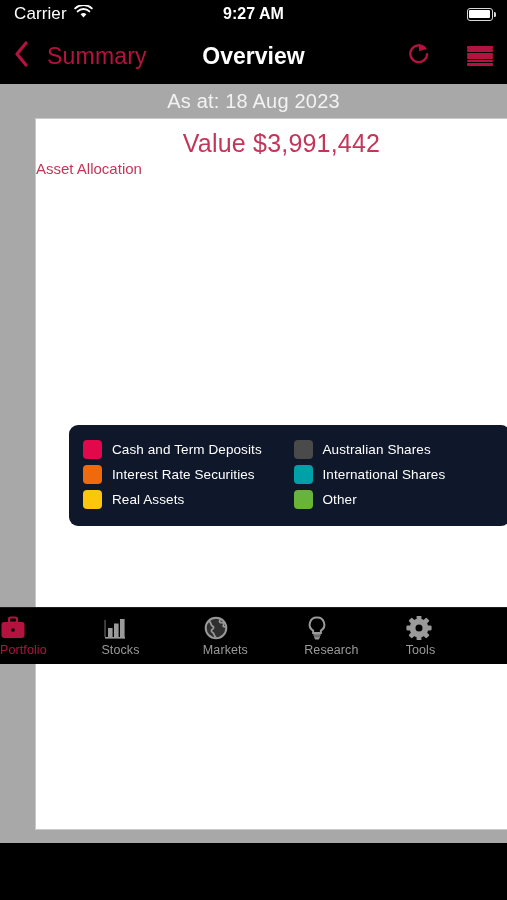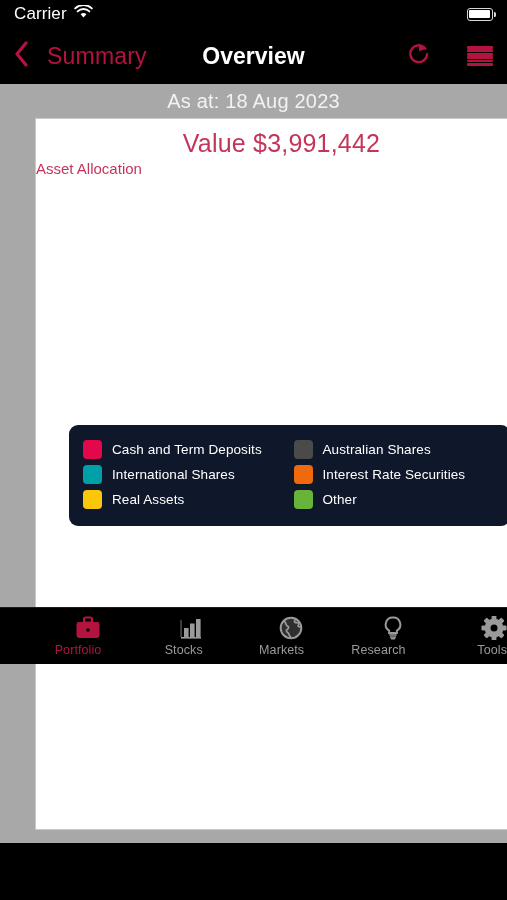--- a/index.html
+++ b/index.html
@@ -242,21 +242,21 @@
     width: 507px;
     height: 57px;
     background: #000000;
     border-top: 1px solid #1c1c1c;
     display: flex;
   }
   .tab {
     flex: 1;
     display: flex;
     flex-direction: column;
-    align-items: flex-end;
+    align-items: flex-start;
     justify-content: center;
     gap: 3px;
     cursor: pointer;
   }
   .tab-label {
     font-size: 12.5px;
     color: #9a9a9a;
     letter-spacing: .1px;
   }
   .tab.active .tab-label { color: #b4123f; }
@@ -271,20 +271,21 @@
     <div class="status-left">
       <span class="status-carrier">Carrier</span>
       <span class="wifi-icon">
         <svg width="19" height="14" viewBox="0 0 19 14">
           <path d="M9.5 12.6 L6.6 9.3 A4.6 4.6 0 0 1 12.4 9.3 Z" fill="#ffffff"></path>
           <path d="M3.6 6.4 A8.6 8.6 0 0 1 15.4 6.4" stroke="#ffffff" stroke-width="1.9" fill="none" stroke-linecap="round"></path>
           <path d="M1.2 3.4 A12.1 12.1 0 0 1 17.8 3.4" stroke="#ffffff" stroke-width="1.9" fill="none" stroke-linecap="round"></path>
         </svg>
       </span>
     </div>
+    <div class="status-center">9:27 AM</div>
     <div class="status-right">
       <div class="battery">
         <div class="battery-fill"></div>
       </div>
     </div>
   </div>
 
   <div class="nav-bar">
     <div class="nav-back">
       <span class="chev">
@@ -326,26 +327,26 @@
       <div class="legend" id="legend">
           <div class="legend-item">
             <span class="swatch" style="background: rgb(227, 7, 75);"></span>
             <span class="legend-label">Cash and Term Deposits</span>
           </div>
           <div class="legend-item">
             <span class="swatch" style="background: rgb(74, 74, 74);"></span>
             <span class="legend-label">Australian Shares</span>
           </div>
           <div class="legend-item">
+            <span class="swatch" style="background: rgb(239, 106, 12);"></span>
+            <span class="legend-label">Interest Rate Securities</span>
+          </div>
+          <div class="legend-item">
             <span class="swatch" style="background: rgb(0, 160, 168);"></span>
             <span class="legend-label">International Shares</span>
-          </div>
-          <div class="legend-item">
-            <span class="swatch" style="background: rgb(239, 106, 12);"></span>
-            <span class="legend-label">Interest Rate Securities</span>
           </div>
           <div class="legend-item">
             <span class="swatch" style="background: rgb(252, 198, 11);"></span>
             <span class="legend-label">Real Assets</span>
           </div>
           <div class="legend-item">
             <span class="swatch" style="background: rgb(104, 180, 58);"></span>
             <span class="legend-label">Other</span>
           </div>
         </div>

